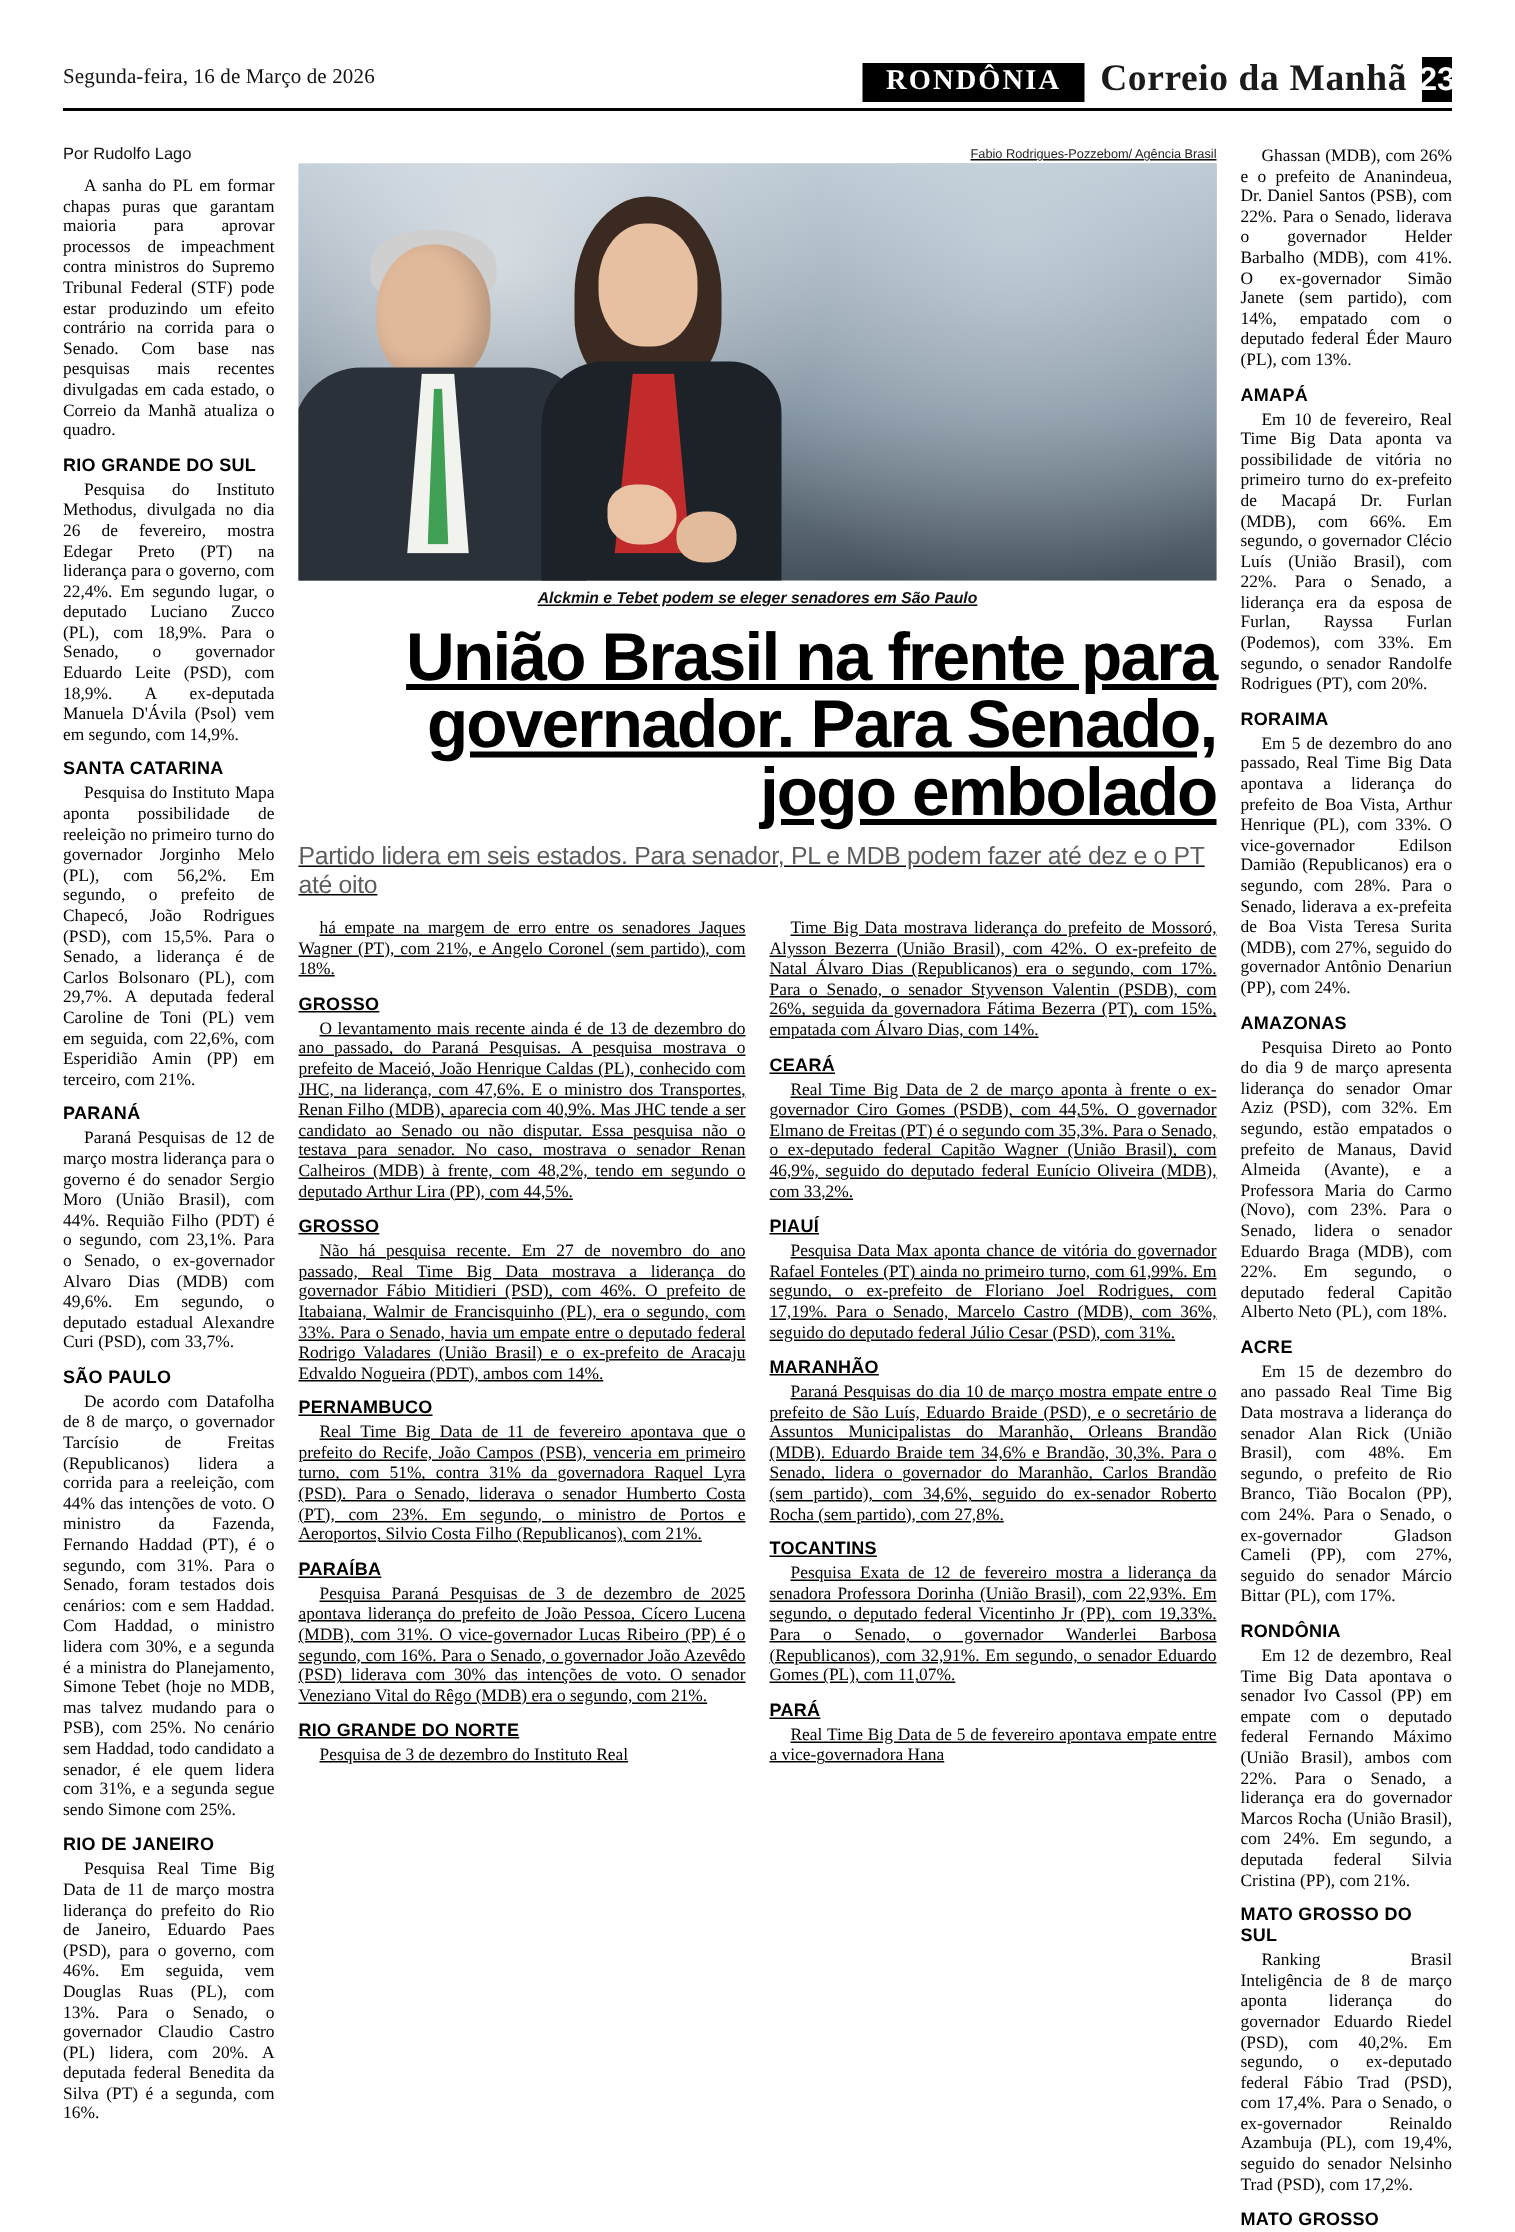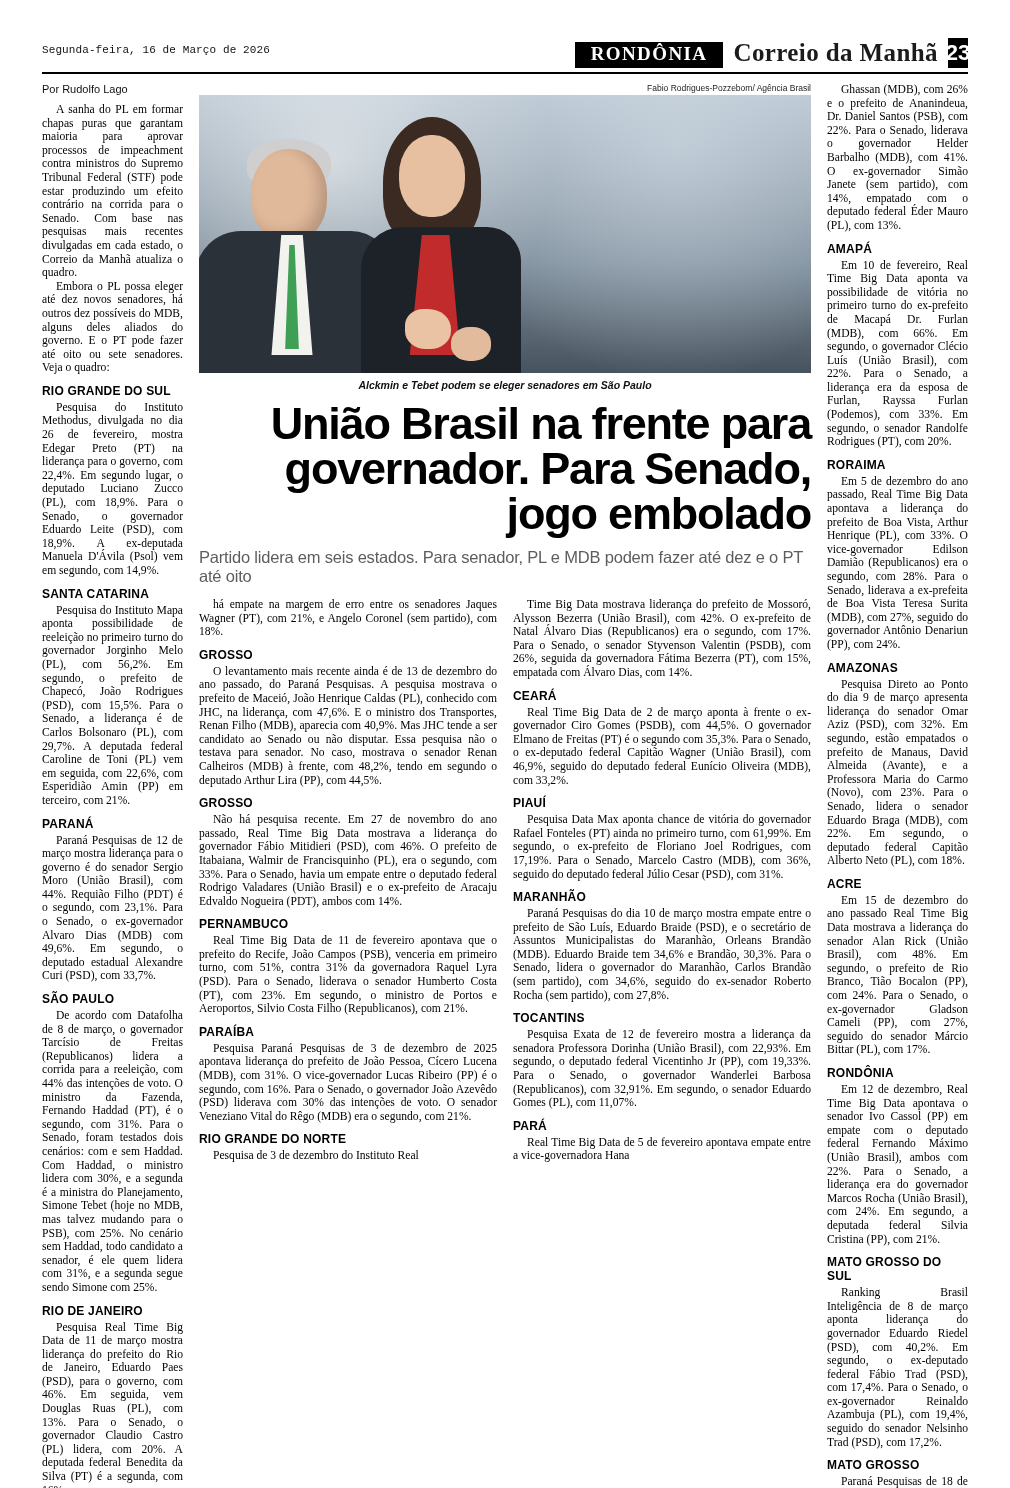--- a/index.html
+++ b/index.html
@@ -23,22 +23,22 @@
   
   .masthead {
     position: relative;
     height: 34px;
     border-bottom: 2.5px solid #000;
     display: flex;
     align-items: flex-start;
     justify-content: space-between;
   }
   .masthead-date {
-    font-family: Liberation Mono, monospace;
-    font-size: 11px;
+    font-family: Liberation Serif, serif;
+    font-size: 14px;
     letter-spacing: .1px;
     color: #111;
     padding-top: 4px;
   }
   .masthead-right {
     display: flex;
     align-items: center;
     gap: 10px;
   }
   .section-tag {
@@ -70,21 +70,21 @@
     height: 30px;
     display: flex;
     align-items: center;
     justify-content: center;
     position: relative;
     top: -2px;
   }
 
   
   .body-area {
-    margin-top: 9px;
+    margin-top: 23px;
     display: flex;
     gap: 16px;
     height: 1380px;
   }
   .col { width: 298px; }
   .col-right { width: 298px; }
 
   .byline {
     font-family: "Liberation Sans", sans-serif;
     font-size: 11px;
@@ -227,42 +227,41 @@
     color: #5d5d5d;
     text-align: left;
     margin: 0 0 12px 0;
     letter-spacing: -.2px;
   }
   .subcols {
     display: flex;
     gap: 16px;
   }
   .subcol { width: 298px; }
-  .midwrap { width: 612px; }
+  .midwrap { width: 612px; text-decoration: underline; }
 </style>
 </head>
 <body>
 
 <div class="page">
 
   <div class="masthead">
     <div class="masthead-date">Segunda-feira, 16 de Março de 2026</div>
     <div class="masthead-right">
       <div class="section-tag">RONDÔNIA</div>
       <div class="paper-name">Correio da Manhã</div>
       <div class="page-number-box">23</div>
     </div>
   </div>
 
   <div class="body-area">
 
     <div class="col">
       <div class="byline">Por Rudolfo Lago</div>
       <p class="tx">A sanha do PL em formar chapas puras que garantam maioria para aprovar processos de impeachment contra ministros do Supremo Tribunal Federal (STF) pode estar produzindo um efeito contrário na corrida para o Senado. Com base nas pesquisas mais recentes divulgadas em cada estado, o Correio da Manhã atualiza o quadro.</p>
-      <p class="tx">Embora o PL possa eleger até dez novos senadores, há outros dez possíveis do MDB, alguns deles aliados do governo. E o PT pode fazer até oito ou sete senadores. Veja o quadro:</p>
 
       <h3 class="sub">RIO GRANDE DO SUL</h3>
       <p class="tx">Pesquisa do Instituto Methodus, divulgada no dia 26 de fevereiro, mostra Edegar Preto (PT) na liderança para o governo, com 22,4%. Em segundo lugar, o deputado Luciano Zucco (PL), com 18,9%. Para o Senado, o governador Eduardo Leite (PSD), com 18,9%. A ex-deputada Manuela D'Ávila (Psol) vem em segundo, com 14,9%.</p>
 
       <h3 class="sub">SANTA CATARINA</h3>
       <p class="tx">Pesquisa do Instituto Mapa aponta possibilidade de reeleição no primeiro turno do governador Jorginho Melo (PL), com 56,2%. Em segundo, o prefeito de Chapecó, João Rodrigues (PSD), com 15,5%. Para o Senado, a liderança é de Carlos Bolsonaro (PL), com 29,7%. A deputada federal Caroline de Toni (PL) vem em seguida, com 22,6%, com Esperidião Amin (PP) em terceiro, com 21%.</p>
 
       <h3 class="sub">PARANÁ</h3>
       <p class="tx">Paraná Pesquisas de 12 de março mostra liderança para o governo é do senador Sergio Moro (União Brasil), com 44%. Requião Filho (PDT) é o segundo, com 23,1%. Para o Senado, o ex-governador Alvaro Dias (MDB) com 49,6%. Em segundo, o deputado estadual Alexandre Curi (PSD), com 33,7%.</p>
 

